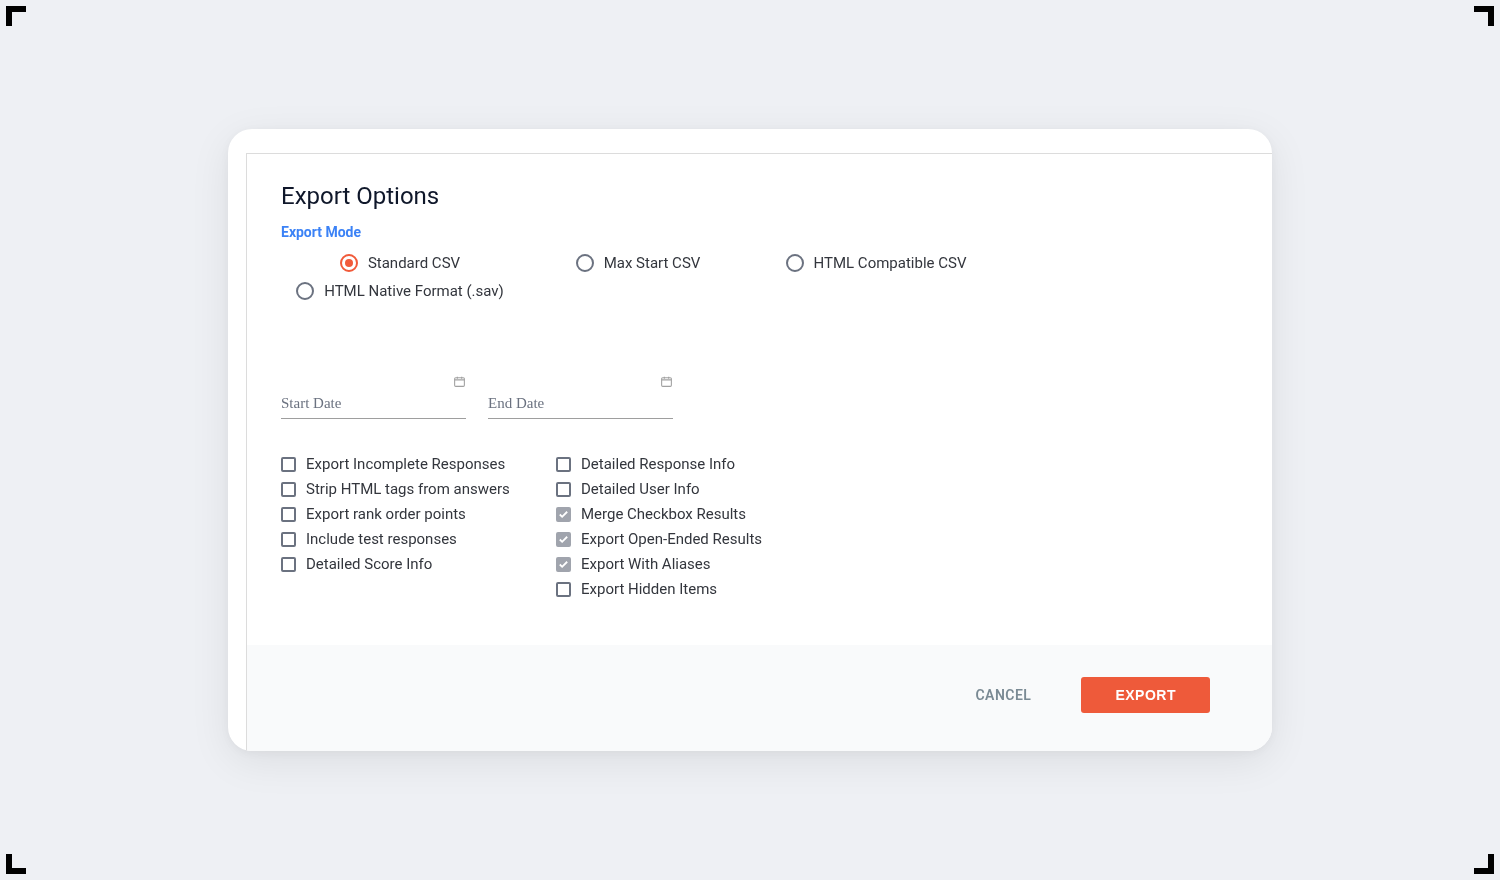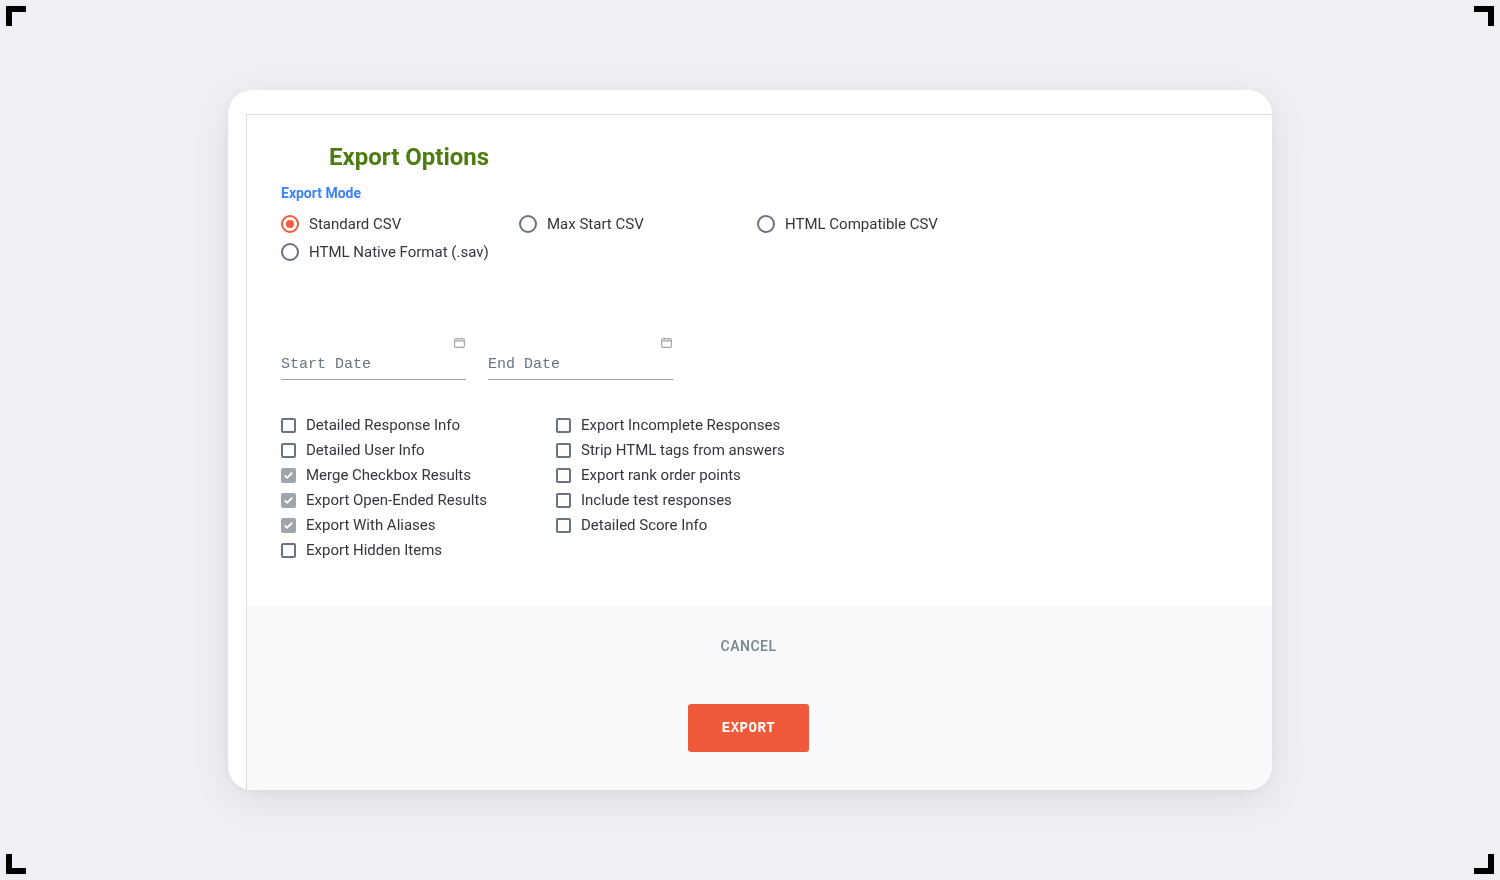--- a/index.html
+++ b/index.html
@@ -27,44 +27,44 @@
     .inner {
       border-top: 1px solid #dcdcdc;
       border-left: 1px solid #dcdcdc;
       margin-left: 18px;
     }
     .content {
       padding: 28px 40px 40px 34px;
     }
     .heading {
       font-size: 24px;
-      font-weight: 700;
-      color: #4d7c0f;
+      font-weight: 400;
+      color: #0f172a;
       margin-bottom: 14px;
-      margin-left: 48px;
     }
     .subheading {
       font-size: 14px;
       font-weight: 700;
       color: #3b82f6;
       margin-bottom: 14px;
     }
     .radio-group {
       display: flex;
       flex-wrap: wrap;
       margin-bottom: 40px;
     }
     .radio-item {
       width: 238px;
       display: flex;
       align-items: center;
       margin-bottom: 10px;
       cursor: pointer;
       font-size: 15px;
       color: #33363d;
+      justify-content: center;
     }
     .radio-circle {
       width: 18px;
       height: 18px;
       border: 2px solid #6b7280;
       border-radius: 50%;
       margin-right: 10px;
       display: flex;
       align-items: center;
       justify-content: center;
@@ -94,21 +94,21 @@
       align-items: center;
       justify-content: space-between;
     }
     .date-input {
       border: none;
       outline: none;
       font-size: 15px;
       color: #be185d;
       background: transparent;
       width: 100%;
-      font-family: Liberation Mono, monospace;
+      font-family: Liberation Serif, serif;
       margin-top: 45px;
     }
     .date-input::placeholder {
       color: #6b7280;
     }
     .cal-icon {
       width: 13px;
       height: 13px;
       flex-shrink: 0;
       opacity: 0.55;
@@ -157,43 +157,42 @@
       width: 11px;
       height: 11px;
     }
     .footer {
       background: #f9fafb;
       padding: 32px 62px 38px 40px;
       display: flex;
       justify-content: flex-end;
       align-items: center;
       gap: 50px;
-      flex-direction: column;
     }
     .cancel-btn {
       background: none;
       border: none;
       color: #7a8a94;
       font-size: 14px;
       font-weight: 600;
       letter-spacing: 0.5px;
       cursor: pointer;
       font-family: inherit;
     }
     .export-btn {
       background: #ee5a3a;
       color: #fff;
       border: none;
       border-radius: 3px;
       font-size: 14px;
       font-weight: 600;
       letter-spacing: 0.5px;
-      padding: 16px 34px;
+      padding: 10px 34px;
       cursor: pointer;
-      font-family: Liberation Mono, monospace;
+      font-family: Liberation Sans, sans-serif;
     }
     
     .crop {
       position: fixed;
       width: 20px;
       height: 20px;
     }
     .crop.tl { top: 0; left: 0; border-top: 6px solid #000; border-left: 6px solid #000; transform: translate(6px,6px);}
     .crop.tr { top: 0; right: 0; border-top: 6px solid #000; border-right: 6px solid #000; transform: translate(-6px,6px);}
     .crop.bl { bottom: 0; left: 0; border-bottom: 6px solid #000; border-left: 6px solid #000; transform: translate(6px,-6px);}
@@ -251,20 +250,42 @@
               <path d="M3 9h18M8 3v4M16 3v4"></path>
             </svg>
         </div>
       </div>
 
 
       <div class="check-columns">
         <div class="check-col">
           <label class="check-item">
               <span class="checkbox"></span>
+              <span>Export Incomplete Responses</span>
+            </label>
+          <label class="check-item">
+              <span class="checkbox"></span>
+              <span>Strip HTML tags from answers</span>
+            </label>
+          <label class="check-item">
+              <span class="checkbox"></span>
+              <span>Export rank order points</span>
+            </label>
+          <label class="check-item">
+              <span class="checkbox"></span>
+              <span>Include test responses</span>
+            </label>
+          <label class="check-item">
+              <span class="checkbox"></span>
+              <span>Detailed Score Info</span>
+            </label>
+        </div>
+        <div class="check-col">
+          <label class="check-item">
+              <span class="checkbox"></span>
               <span>Detailed Response Info</span>
             </label>
           <label class="check-item">
               <span class="checkbox"></span>
               <span>Detailed User Info</span>
             </label>
           <label class="check-item checked">
               <span class="checkbox">
                 <svg viewBox="0 0 24 24" fill="none" stroke="#fff" stroke-width="4">
                   <polyline points="4 12 9 17 20 6"></polyline>
@@ -286,42 +307,20 @@
                   <polyline points="4 12 9 17 20 6"></polyline>
                 </svg>
               </span>
               <span>Export With Aliases</span>
             </label>
           <label class="check-item">
               <span class="checkbox"></span>
               <span>Export Hidden Items</span>
             </label>
         </div>
-        <div class="check-col">
-          <label class="check-item">
-              <span class="checkbox"></span>
-              <span>Export Incomplete Responses</span>
-            </label>
-          <label class="check-item">
-              <span class="checkbox"></span>
-              <span>Strip HTML tags from answers</span>
-            </label>
-          <label class="check-item">
-              <span class="checkbox"></span>
-              <span>Export rank order points</span>
-            </label>
-          <label class="check-item">
-              <span class="checkbox"></span>
-              <span>Include test responses</span>
-            </label>
-          <label class="check-item">
-              <span class="checkbox"></span>
-              <span>Detailed Score Info</span>
-            </label>
-        </div>
       </div>
 
     </div>
 
     <div class="footer">
       <button class="cancel-btn">CANCEL</button>
       <button class="export-btn">EXPORT</button>
     </div>
   </div>
 </div>

